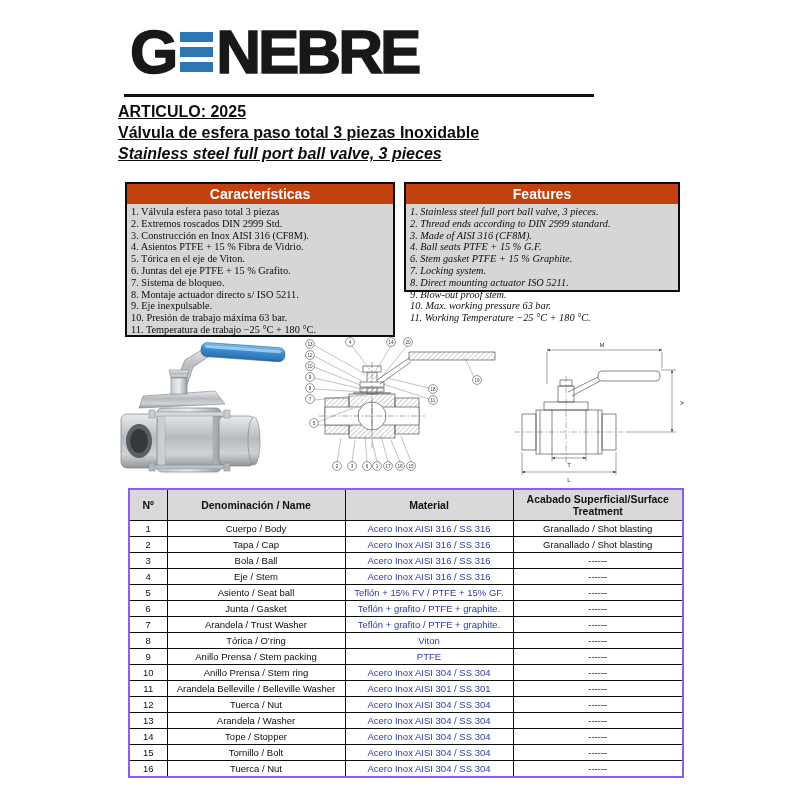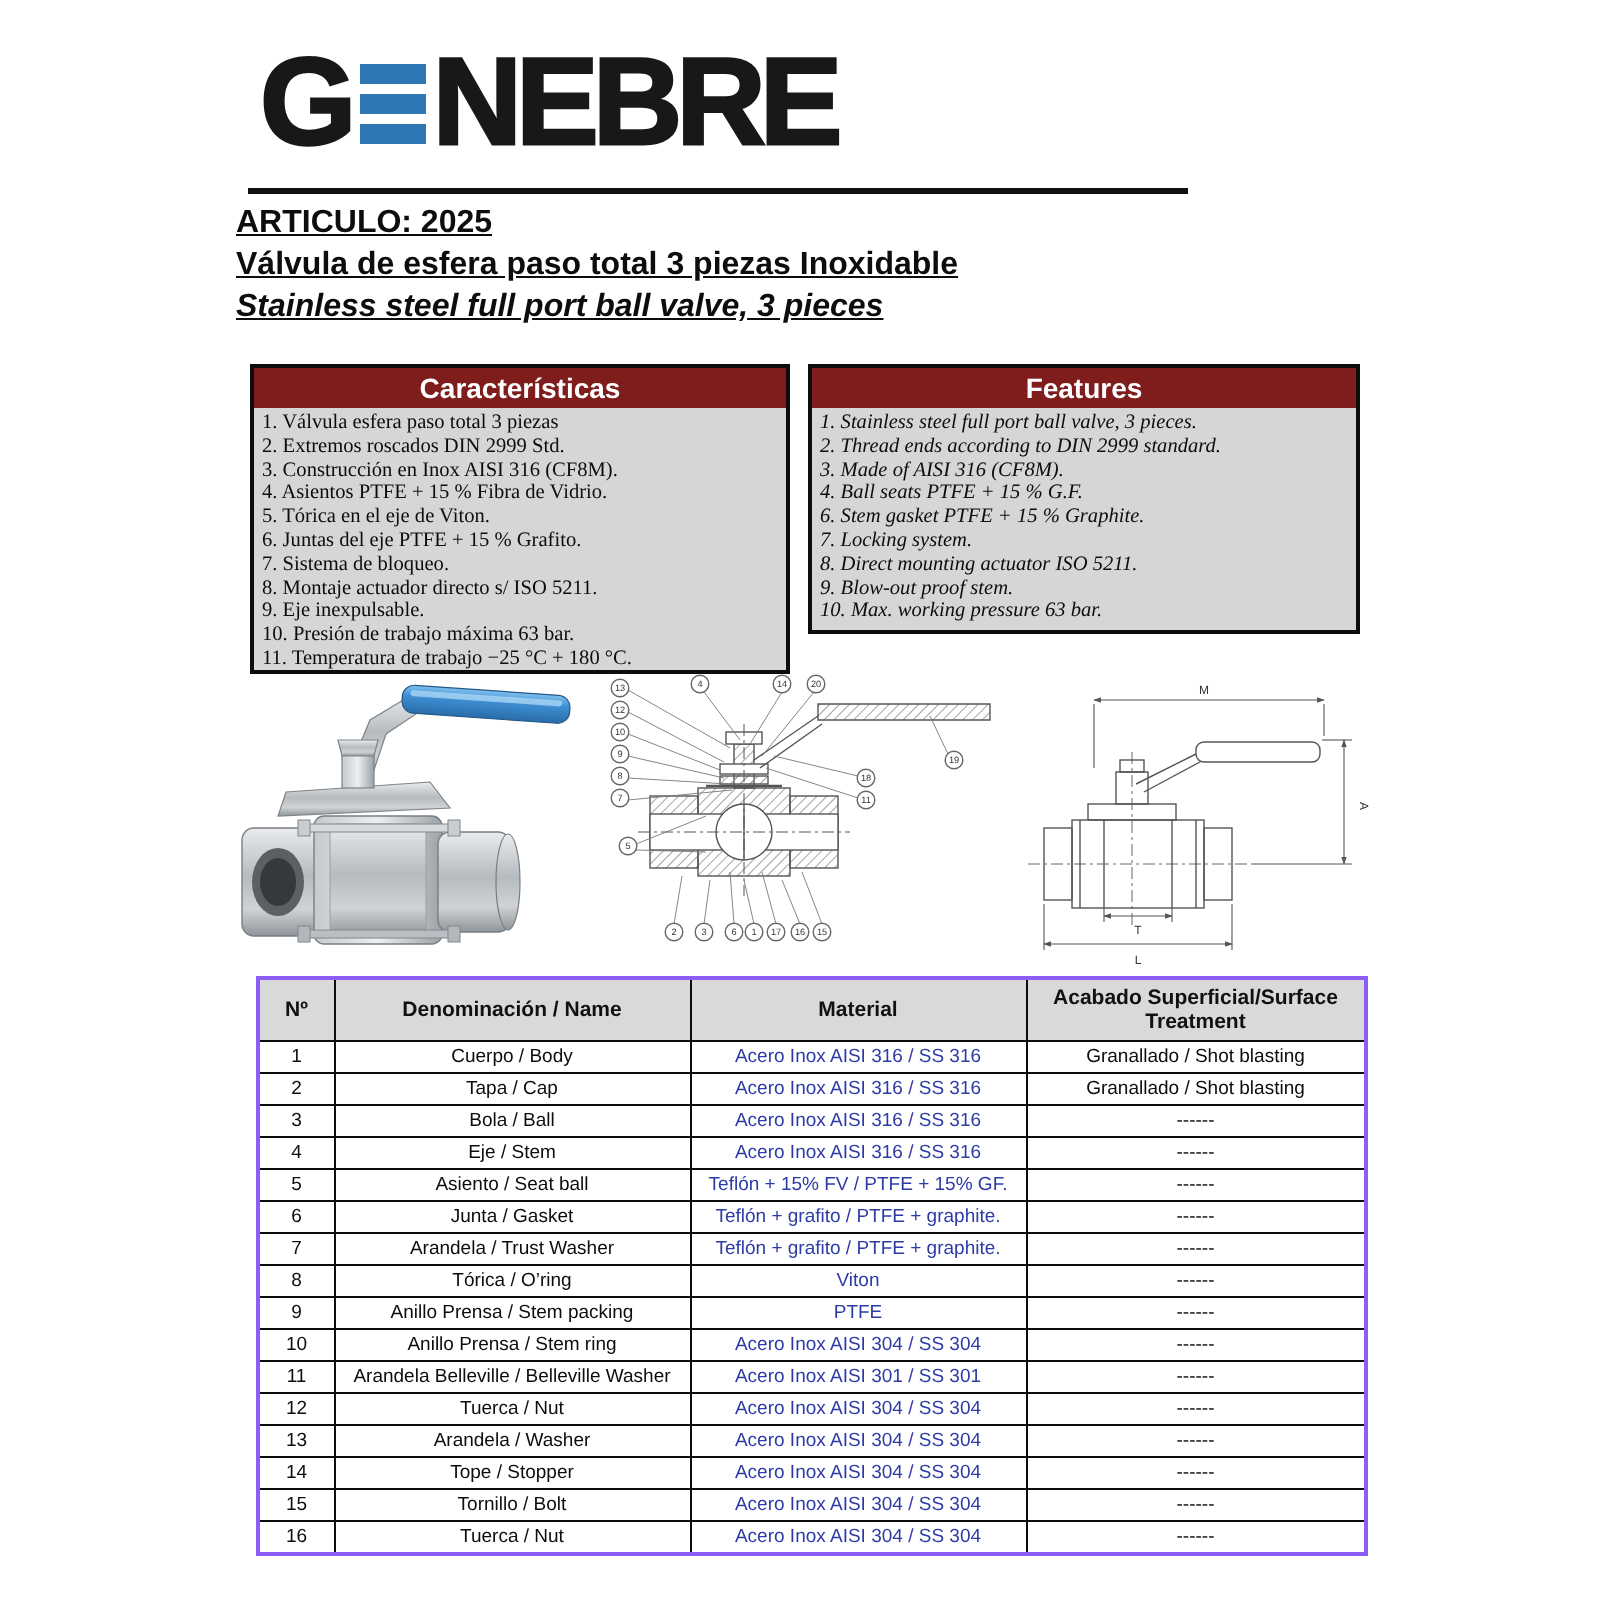--- a/index.html
+++ b/index.html
@@ -23,22 +23,22 @@
 
   
   .titles { position:absolute; left:118px; top:101px; width:566px; text-align:left;
     font-weight:bold; font-size:16px; line-height:21px; color:#0d0d0d; }
   .titles > div { text-decoration:underline; }
   .title-en { font-style:italic; }
 
   
   .box { position:absolute; top:182px; border:2px solid #0d0d0d; background:#d6d6d6; box-sizing:border-box; }
   .box-es { left:125px; width:270px; height:155px; }
-  .box-en { left:404px; width:276px; height:135px; }
-  .box-title { background:#7f1d1d; color:#ffffff; font-weight:bold; font-size:14px;
+  .box-en { left:404px; width:276px; height:110px; }
+  .box-title { background:#c2410c; color:#ffffff; font-weight:bold; font-size:14px;
     text-align:center; line-height:20px; height:20px; font-family:"Liberation Sans",sans-serif; }
   .box-list { margin:2px 0 0 0; padding:0 0 0 4px; list-style:none;
     font-family:"Liberation Serif", serif; font-size:10.3px; line-height:11.8px; color:#0d0d0d; }
   .box-list.italic li { font-style:italic; }
 
   
   .figure { position:absolute; }
   .fig-photo { left:113px; top:338px; width:195px; height:148px; }
   .fig-cross { left:297px; top:336px; width:205px; height:152px; }
   .fig-dim   { left:500px; top:336px; width:190px; height:152px; }
@@ -101,20 +101,21 @@
     <ul class="box-list italic">
         <li>1. Stainless steel full port ball valve, 3 pieces.</li>
         <li>2. Thread ends according to DIN 2999 standard.</li>
         <li>3. Made of AISI 316 (CF8M).</li>
         <li>4. Ball seats PTFE + 15 % G.F.</li>
         <li>6. Stem gasket PTFE + 15 % Graphite.</li>
         <li>7. Locking system.</li>
         <li>8. Direct mounting actuator ISO 5211.</li>
         <li>9. Blow-out proof stem.</li>
         <li>10. Max. working pressure 63 bar.</li>
+        <li>11. Working Temperature −25 °C  + 180 °C.</li>
       </ul>
   </section>
 
   <div class="figure fig-photo">
     <svg viewBox="0 0 195 148">
       <defs>
         <linearGradient id="steelV" x1="0" y1="0" x2="0" y2="1">
           <stop offset="0" stop-color="#e9ebed"></stop>
             <stop offset="0.45" stop-color="#b6bbbf"></stop>
           <stop offset="0.75" stop-color="#cfd3d5"></stop>

